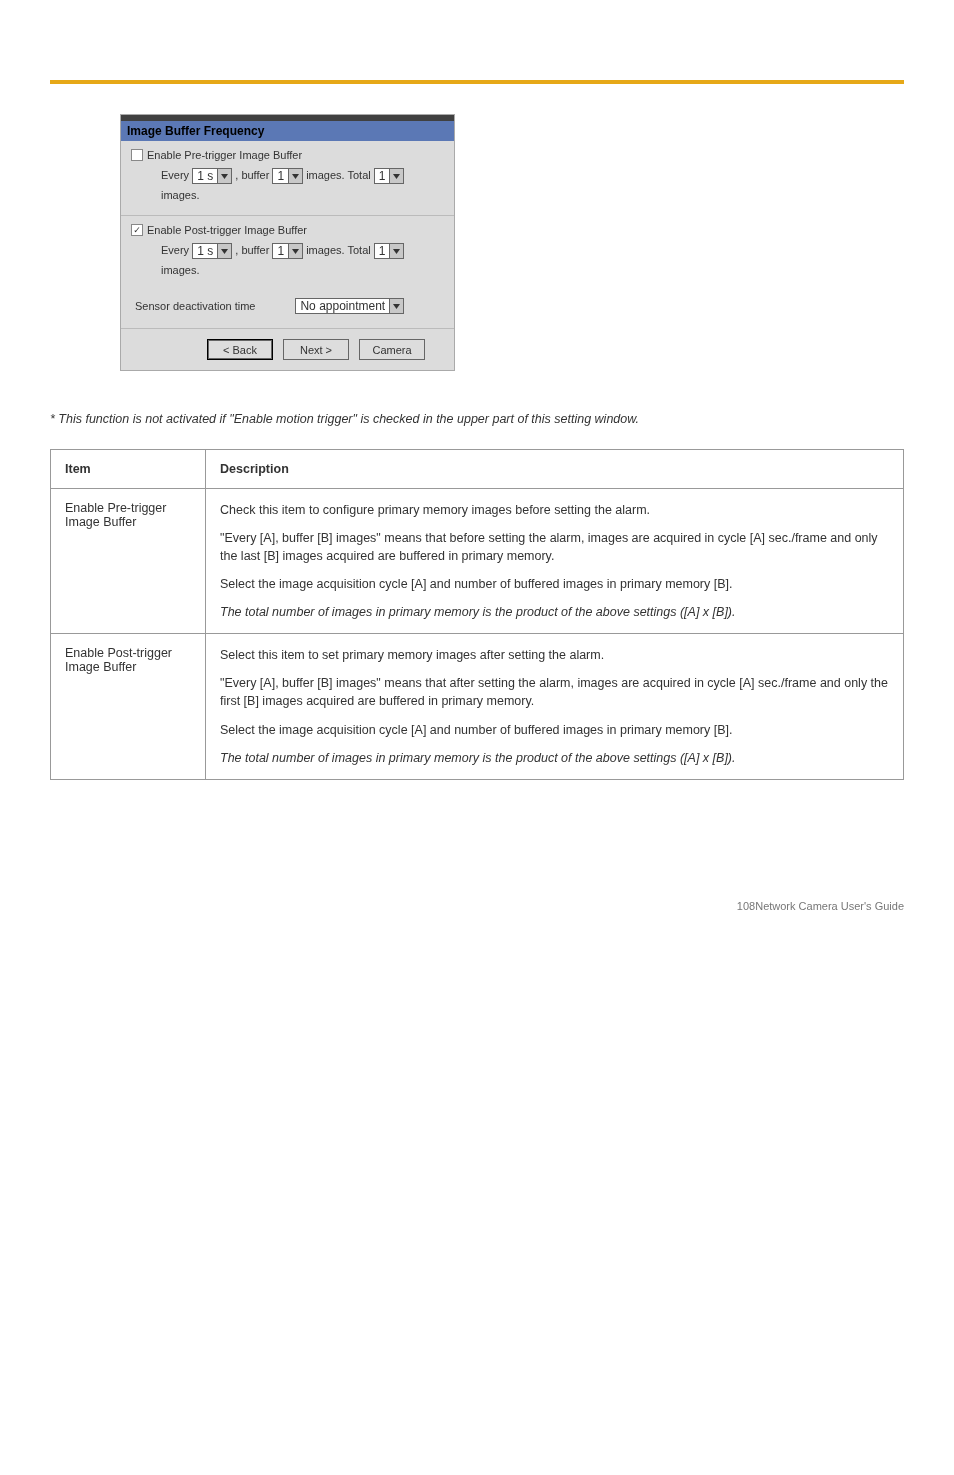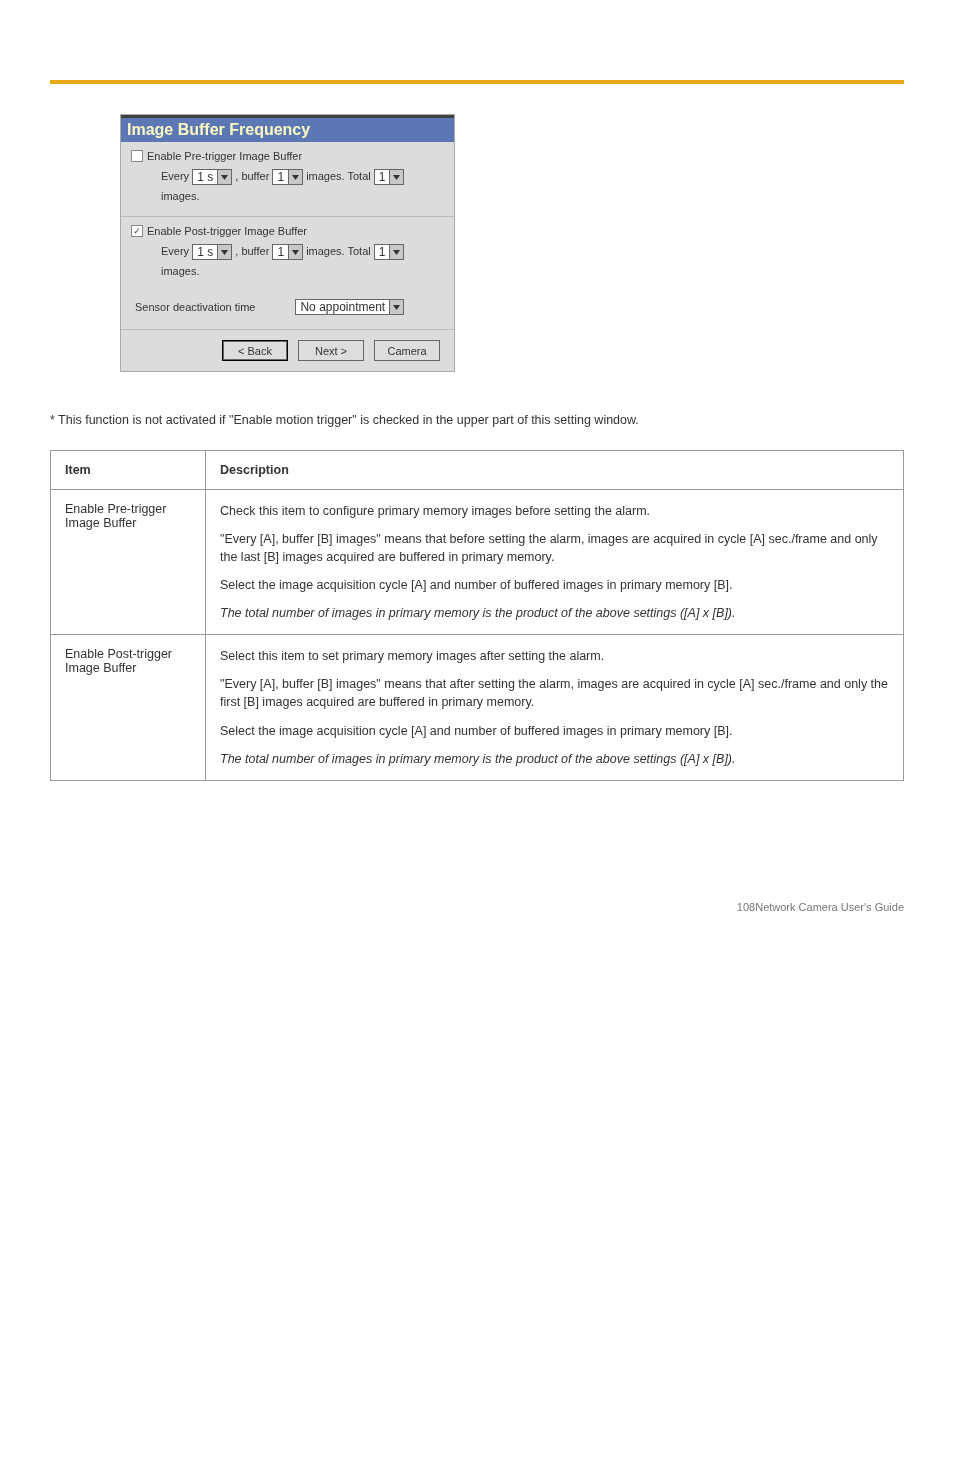--- a/index.html
+++ b/index.html
@@ -19,25 +19,25 @@
   .dialog-wrap {
     margin: 30px 0 40px 70px;
     width: 335px;
   }
   .dialog-body {
     background: #dcdcdc;
     border: 1px solid #aaa;
   }
   .group-header {
     background: #5b78b5;
-    color: #fef9c3;
+    color: #000000;
     font-weight: bold;
-    font-size: 16px;
+    font-size: 12px;
     padding: 3px 6px;
-    border-top: 3px solid #404040;
+    border-top: 6px solid #404040;
   }
   .group-content {
     padding: 6px 10px 10px 20px;
     font-size: 11px;
     color: #333;
   }
   .cb-row {
     display: flex;
     align-items: center;
     gap: 4px;
@@ -63,37 +63,38 @@
   }
   .faux-select .arrow svg { width: 7px; height: 5px; }
   .deact-row {
     display: flex; align-items: center;
     padding: 8px 10px 14px 14px; font-size: 11px;
     background: #dcdcdc;
   }
   .deact-row .lbl { flex: 0 0 auto; margin-right: 40px; }
   .btn-row {
     display: flex; justify-content: flex-end;
-    gap: 10px; padding: 10px 14px;
+    gap: 10px; padding: 10px 29px;
     border-top: 1px solid #bbb;
   }
   .btn {
     min-width: 66px; height: 21px;
     background: #ddd;
     border: 1px solid #666;
     font-size: 11px;
     display: inline-flex; align-items: center; justify-content: center;
   }
   .btn.default { border: 1px solid #000; box-shadow: 0 0 0 1px #666 inset; }
 
   .note-block {
     margin: 25px 0 20px 0;
     font-size: 12.5px;
     line-height: 1.4;
     color: #333;
+    font-style: italic;
   }
 
   
   .def-table-wrap { margin: 10px 0 40px 0; }
   table.def {
     border-collapse: collapse;
     width: 100%;
     table-layout: fixed;
   }
   table.def th, table.def td {

